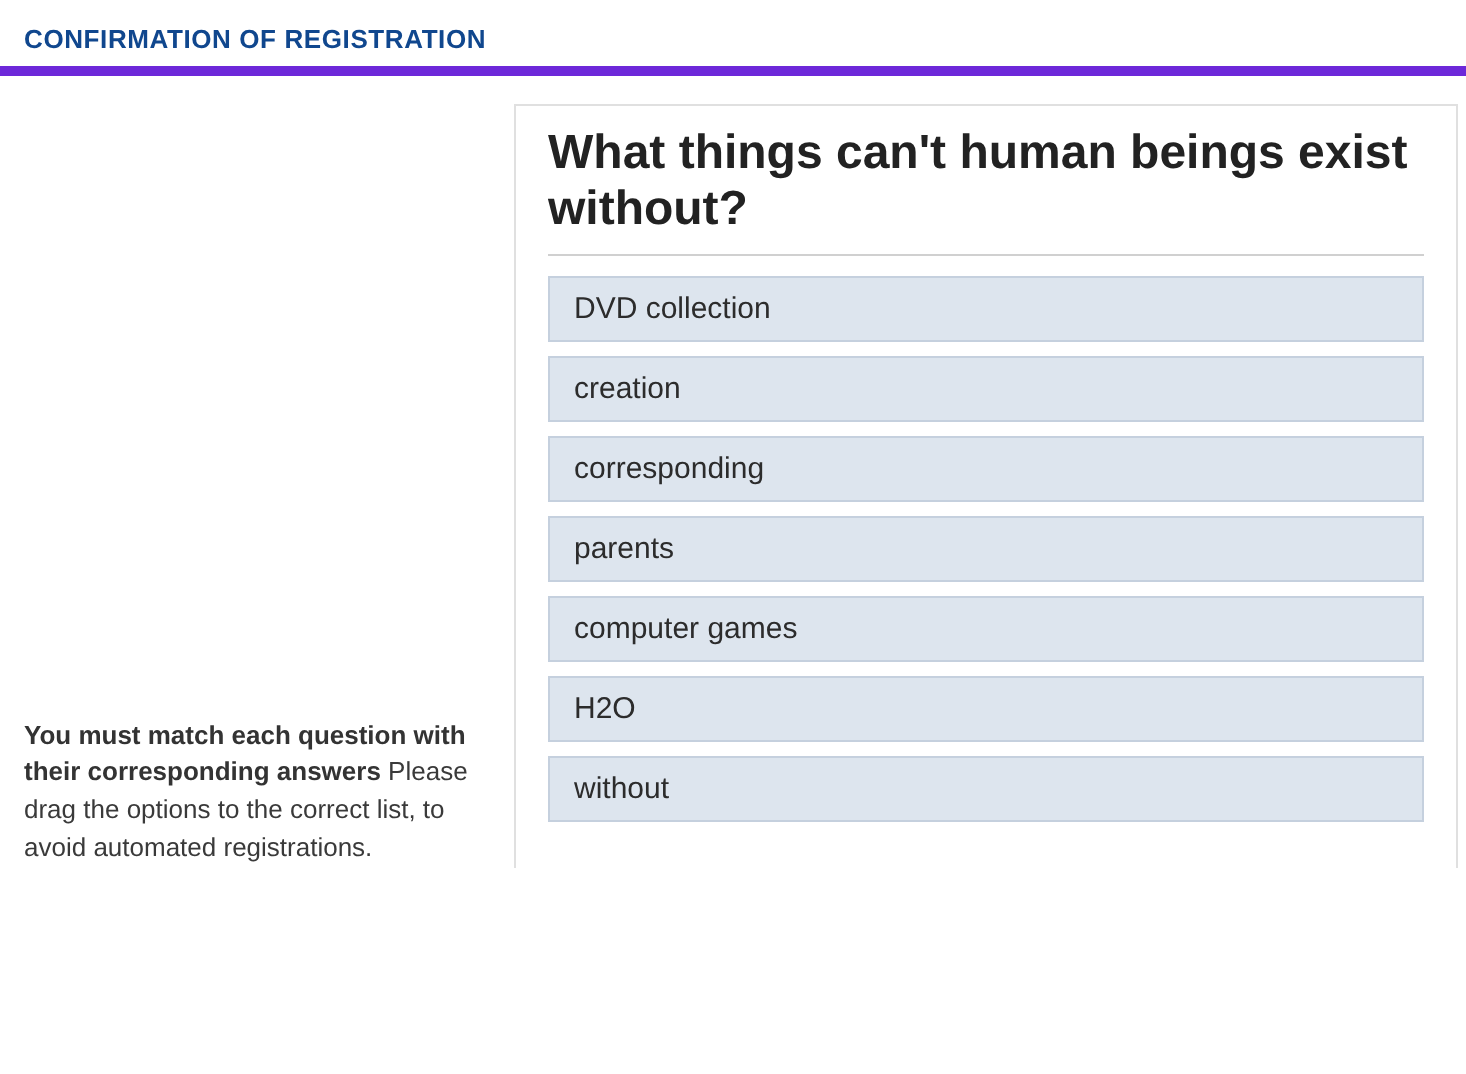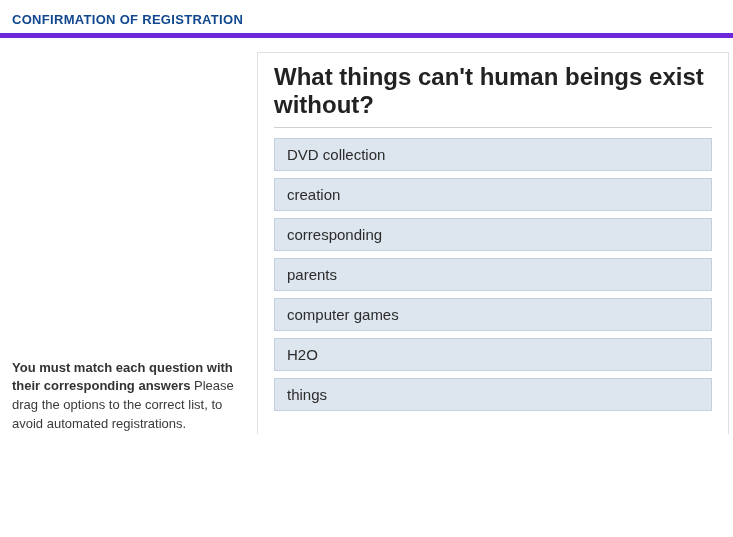--- a/index.html
+++ b/index.html
@@ -70,16 +70,16 @@
   </div>
   <div class="right">
     <div class="question">What things can't human beings exist without?</div>
     <div>
       <div class="option">DVD collection</div>
       <div class="option">creation</div>
       <div class="option">corresponding</div>
       <div class="option">parents</div>
       <div class="option">computer games</div>
       <div class="option">H2O</div>
-      <div class="option">things</div>
+      <div class="option">without</div>
     </div>
   </div>
 </div>
 
 </body></html>

